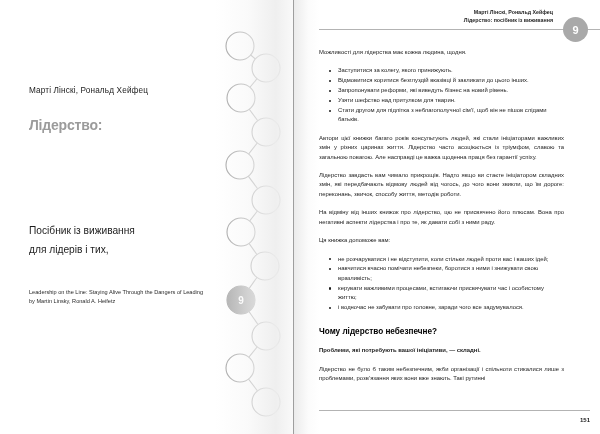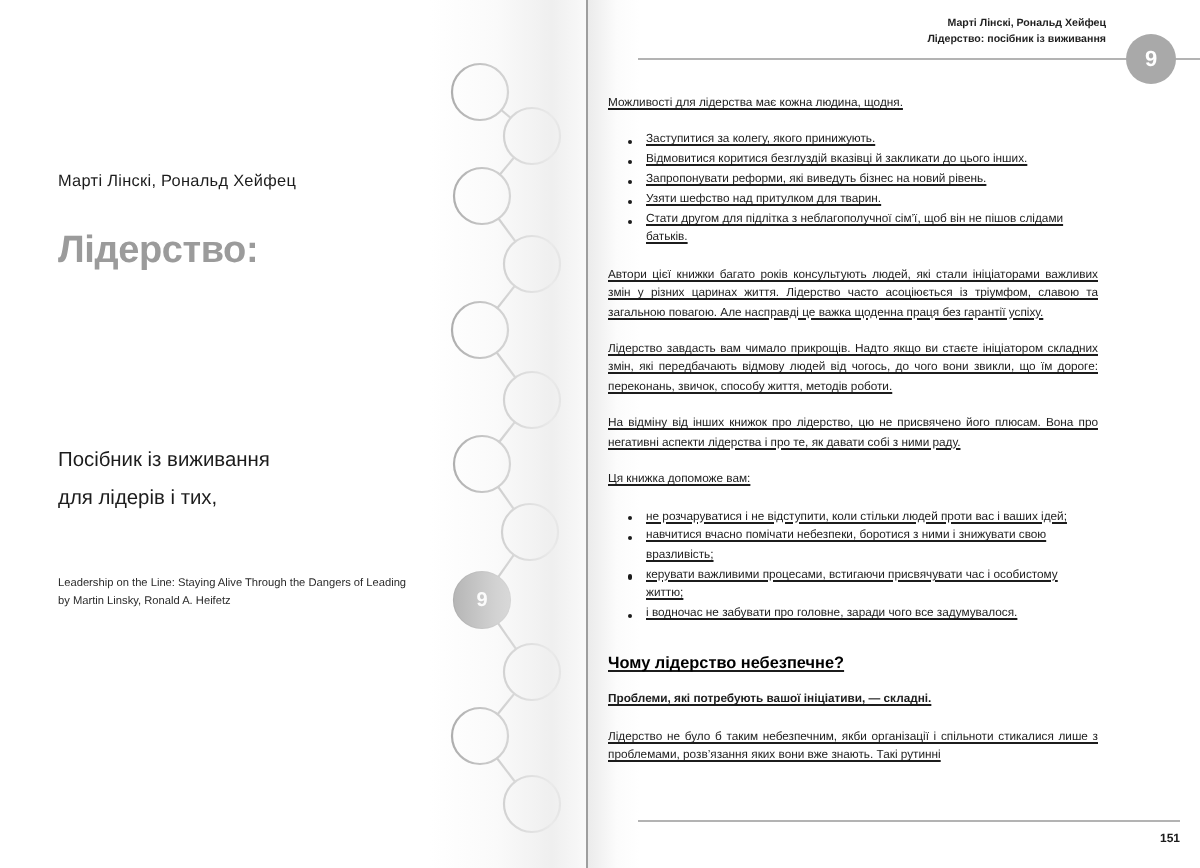--- a/index.html
+++ b/index.html
@@ -52,21 +52,21 @@
     width: 190px;
   }
   .cover-authors {
     font-size: 8.2px;
     color: #1c1c1c;
     letter-spacing: 0.15px;
     margin: 0 0 18px 0;
     white-space: nowrap;
   }
   .cover-title {
-    font-size: 19px;
+    font-size: 14px;
     line-height: 25px;
     font-weight: bold;
     color: #9b9b9b;
     margin: 0 0 0 0;
     letter-spacing: -0.2px;
   }
   .cover-title span { display: block; }
 
   .cover-sub {
     position: absolute;
@@ -153,25 +153,24 @@
     color: #ffffff;
     font-size: 11px;
     font-weight: bold;
     display: flex;
     align-items: center;
     justify-content: center;
   }
 
   .body-col {
     position: absolute;
-    left: 11px;
+    left: 26px;
     top: 48px;
     width: 245px;
     color: #1c1c1c;
-    text-decoration: underline;
   }
   .body-col p {
     margin: 0 0 9px 0;
     font-size: 5.9px;
     line-height: 9.4px;
     text-align: justify;
   }
   .body-col ul {
     margin: 4px 0 9px 0;
     padding-left: 19px;

